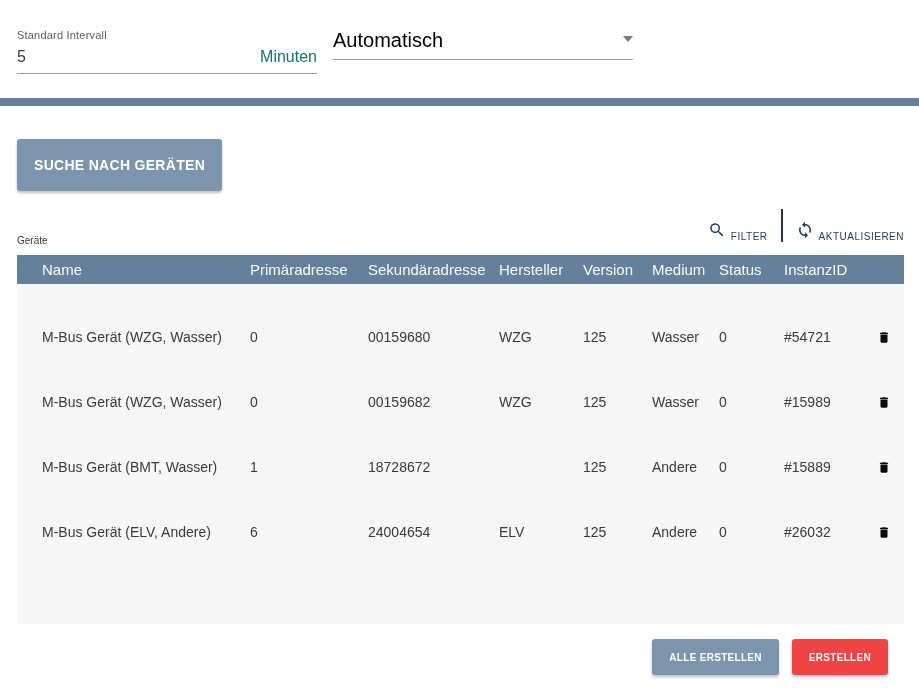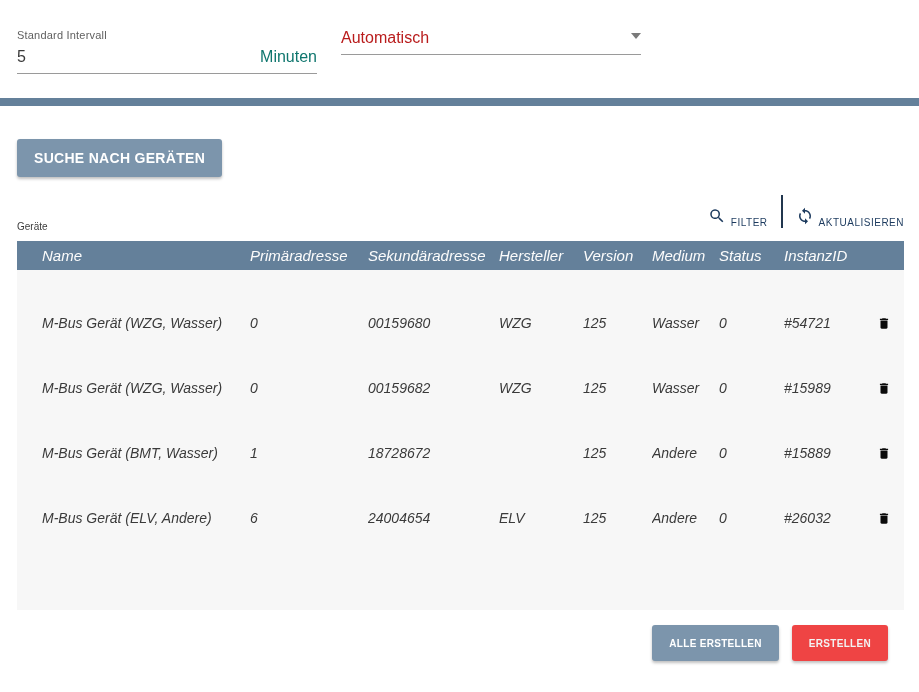--- a/index.html
+++ b/index.html
@@ -1,58 +1,58 @@
 <!DOCTYPE html>
 <html><head>
 <meta charset="utf-8">
 <style>
   * { margin:0; padding:0; box-sizing:border-box; }
   html,body { width:919px; height:692px; background:#ffffff;
     font-family:"Liberation Sans", sans-serif; overflow:hidden; }
 
   
-  .top-form { display:flex; gap:24px; padding:29px 0 0 17px; height:98px; }
+  .top-form { display:flex; gap:16px; padding:29px 0 0 17px; height:98px; }
   .field { width:300px; position:relative; }
   .field-label { font-size:11px; color:#5f5f5f; letter-spacing:.2px; margin-bottom:7px; }
   .field-value-row { display:flex; align-items:baseline; justify-content:space-between;
     border-bottom:1px solid #9a9a9a; padding-bottom:7px; }
   .field-input { border:none; outline:none; background:transparent; font-family:inherit;
     font-size:16px; color:#3a3a3a; width:100px; }
   .field-suffix { font-size:16px; color:#0f766e; }
-  .select-value { font-size:16px; color:#b91c1c; }
+  .select-value { font-size:20px; color:#000000; }
   .dropdown-arrow { width:0; height:0; border-left:5px solid transparent;
     border-right:5px solid transparent; border-top:6px solid #7a7a7a;
     margin-bottom:4px; align-self:center; }
 
   
   .divider-bar { width:919px; height:8px; background:#64809a; }
 
   
   .content { padding-left:17px; }
-  .search-btn { display:inline-block; margin-top:33px; height:38px; padding:0 17px;
+  .search-btn { display:inline-block; margin-top:33px; height:52px; padding:0 17px;
     background:#7c95ac; color:#ffffff; border:none; border-radius:3px;
     font-family:inherit; font-size:14px; font-weight:bold; letter-spacing:.3px;
     box-shadow:0 2px 3px rgba(0,0,0,.25); cursor:pointer; }
 
   
   .table-toolbar { width:887px; display:flex; justify-content:space-between;
     align-items:flex-end; height:59px; }
   .devices-caption { font-size:10px; color:#3c3c3c; padding-bottom:4px; }
   .toolbar-controls { display:flex; align-items:flex-end; padding-bottom:8px; }
   .tool-btn { display:flex; align-items:flex-end; background:none; border:none;
     cursor:pointer; font-family:inherit; color:#1c3a5e; }
   .tool-btn svg { margin-bottom:3px; }
   .tool-label { font-size:10px; letter-spacing:.5px; margin-left:5px; color:#1c3a5e; }
   .toolbar-sep { width:2px; height:33px; background:#21364e; margin:0 13px; }
 
   
   .panel { width:887px; height:369px; background:#f7f7f7; margin-top:5px; }
   .trow { display:grid;
     grid-template-columns:233px 118px 131px 84px 69px 67px 65px 79px 1fr;
-    align-items:center;font-style:italic; }
+    align-items:center; }
   .thead { height:29px; background:#64809a; color:#fcfcfc; font-size:15px; }
   .thead .tcell:first-child { padding-left:25px; }
   .tbody .trow { height:24px; color:#3a3a3a; font-size:14px;margin-top:41px; }
   .tbody .tcell:first-child { padding-left:25px; }
   .tcell { white-space:nowrap; overflow:hidden; }
   .cell-actions { display:flex; justify-content:center; }
   .trash-btn { background:none; border:none; cursor:pointer; padding:0;
     display:flex; align-items:center; }
   .trash-btn svg { fill:#0b0b0b; }
 

